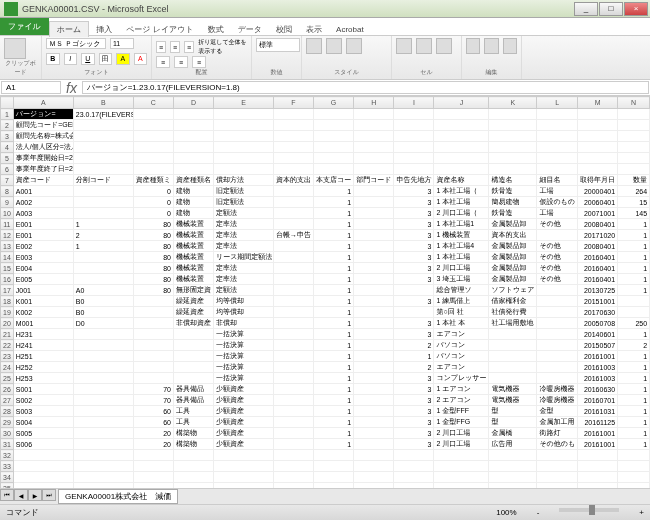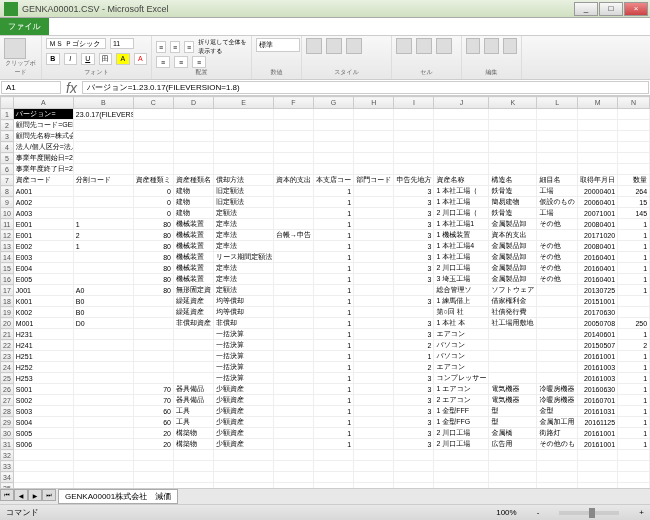--- a/index.html
+++ b/index.html
@@ -32,39 +32,40 @@
 .grid th{background:linear-gradient(#f8f8f8,#e8e8e8);border:1px solid #ccc;font-weight:normal;color:#555;padding:1px 2px;position:sticky}
 .grid th.colh{height:12px;min-width:32px}
 .grid th.rowh{width:18px;text-align:center}
 .grid td{border:1px solid #eee;padding:0 2px;height:11px;white-space:nowrap;overflow:hidden;min-width:32px;max-width:60px;text-overflow:clip}
 .grid td.sel{background:#000;color:#fff}
 .grid td.num{text-align:right}
 .sheet-tabs{height:16px;background:#e8e8e8;display:flex;align-items:flex-start;border-top:1px solid #ccc;font-size:8px}
 .nav-btn{width:14px;height:12px;border:1px solid #aaa;background:#ddd;display:flex;align-items:center;justify-content:center;font-size:6px}
 .sheet-tab{background:#fff;border:1px solid #aaa;padding:1px 6px;margin-left:2px}
 .status{height:16px;background:linear-gradient(#e8e8e8,#d8d8d8);display:flex;align-items:center;justify-content:space-between;padding:0 6px;font-size:8px;border-top:1px solid #ccc}
-.zoom{display:flex;align-items:center;gap:20px}
+.zoom{display:flex;gap:20px}
 .slider{width:60px;height:4px;background:#ccc;position:relative}
 .slider-thumb{width:6px;height:10px;background:#888;position:absolute;left:50%;top:-3px}
 </style>
 </head>
 <body>
 
 <div class="titlebar">
   <div class="titlebar-icon"></div>
   <div class="title-text">GENKA00001.CSV - Microsoft Excel</div>
   <div class="win-btns">
     <div class="win-btn">_</div>
     <div class="win-btn">□</div>
     <div class="win-btn close">×</div>
   </div>
 </div>
 
 <div class="ribbon-tabs">
   <div class="file-tab">ファイル</div>
+  <div id="rtabs"><span class="tab active">ホーム</span><span class="tab">挿入</span><span class="tab">ページ レイアウト</span><span class="tab">数式</span><span class="tab">データ</span><span class="tab">校閲</span><span class="tab">表示</span><span class="tab">Acrobat</span></div>
 </div>
 
 <div class="ribbon">
   <div class="rgroup" style="width:42px">
     <div class="ricon big"></div>
     <div class="rgroup-label">クリップボード</div>
   </div>
   <div class="rgroup" style="width:110px">
     <div class="rrow">
       <input class="fontsel" value="ＭＳ Ｐゴシック" style="">

